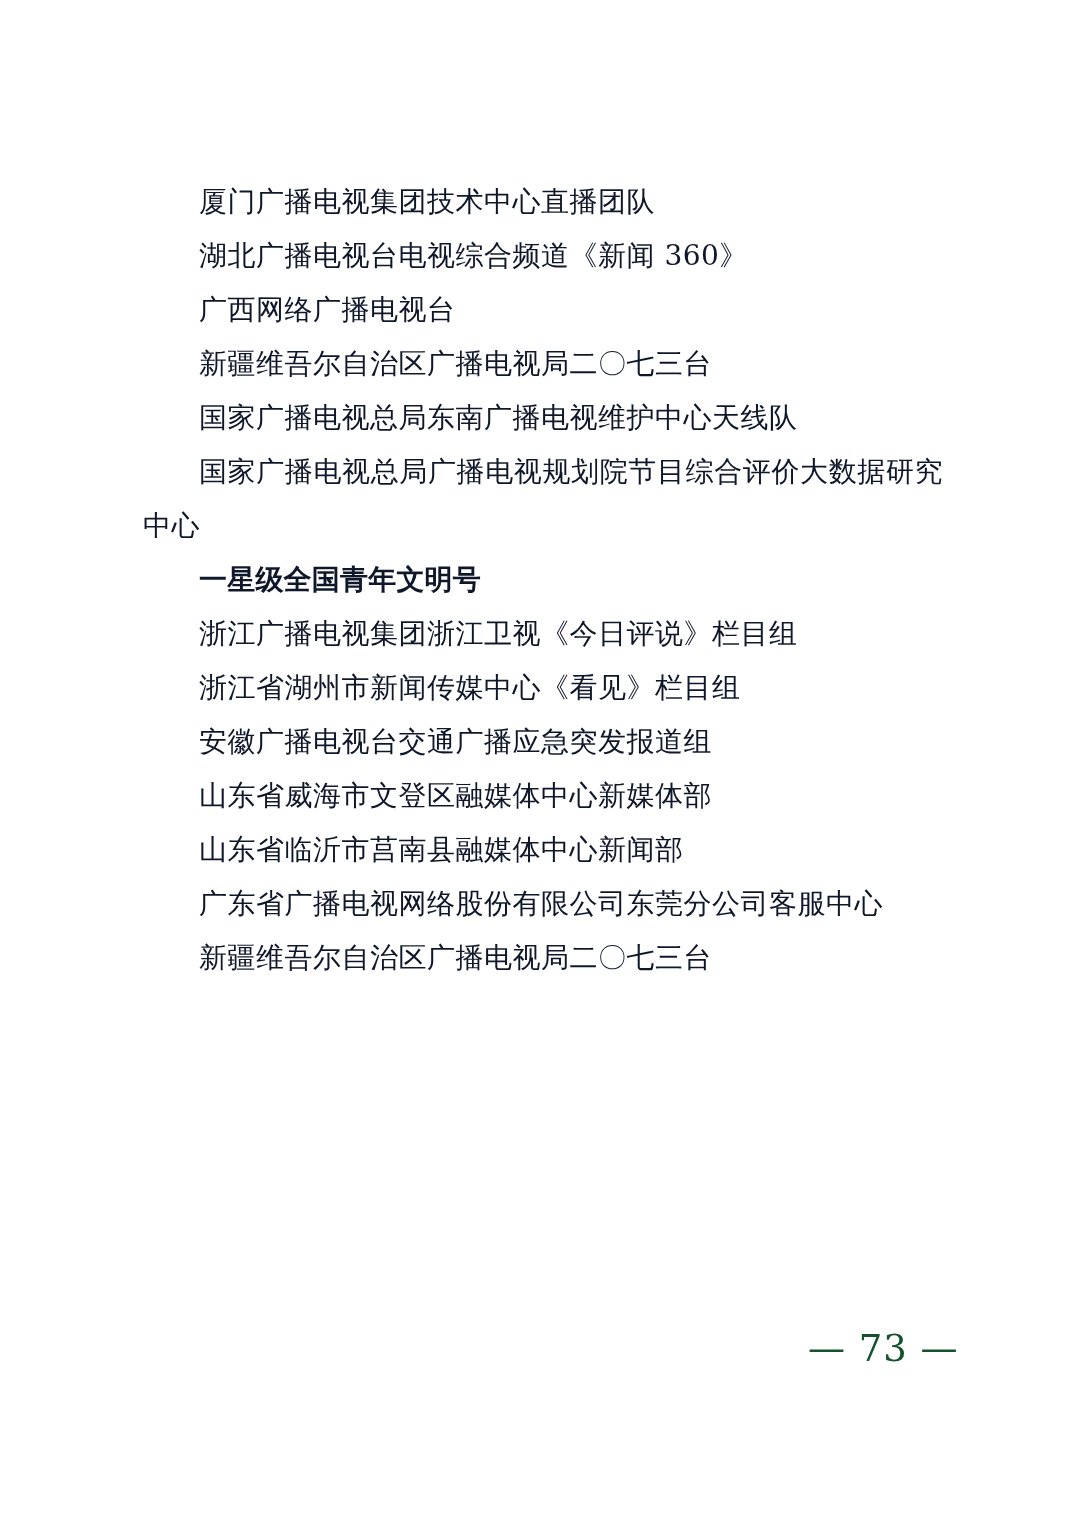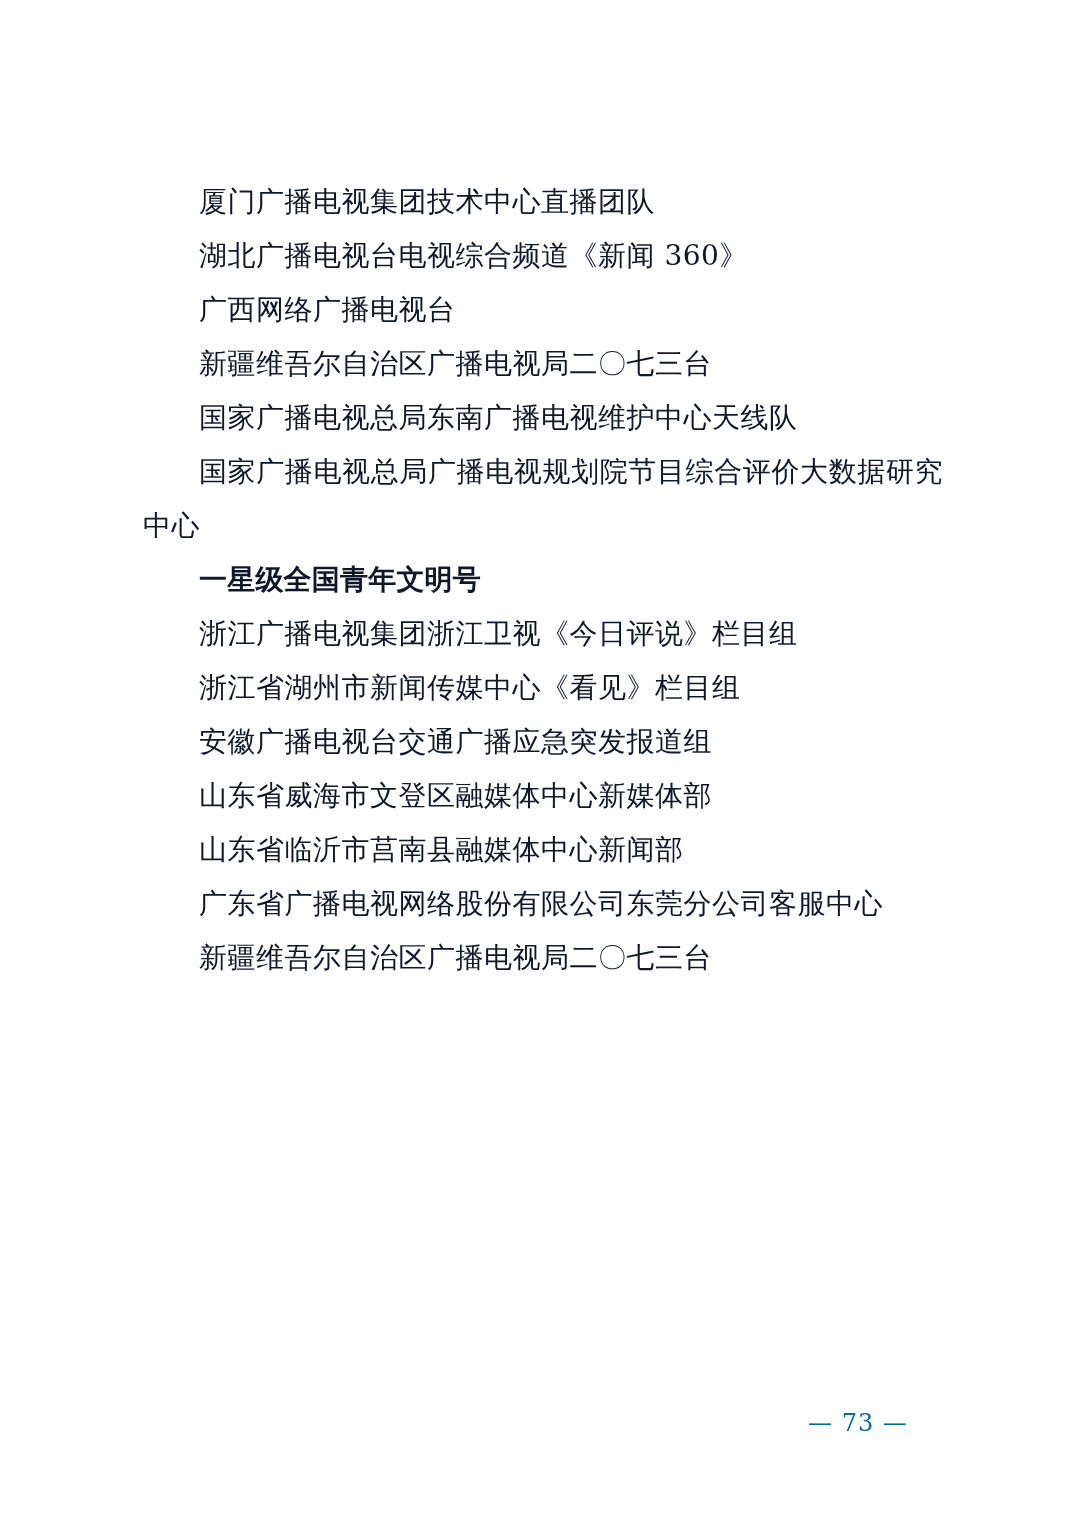--- a/index.html
+++ b/index.html
@@ -38,26 +38,26 @@
     text-indent: 56px;
     text-align: justify;
     text-align-last: justify;
   }
   .line.heading {
     font-weight: 700;
     letter-spacing: 0.2px;
   }
   .page-number {
     position: absolute;
-    top: 1406px;
+    top: 1332px;
     left: 808px;
-    font-size: 24px;
+    font-size: 37px;
     line-height: 34px;
     letter-spacing: 1px;
-    color: #0369a1;
+    color: #14532d;
     white-space: nowrap;
   }
 </style>
 </head>
 <body>
 
 <div class="page">
   <main class="content">
     <div id="lines-container">
         <div class="line indent">厦门广播电视集团技术中心直播团队</div>

